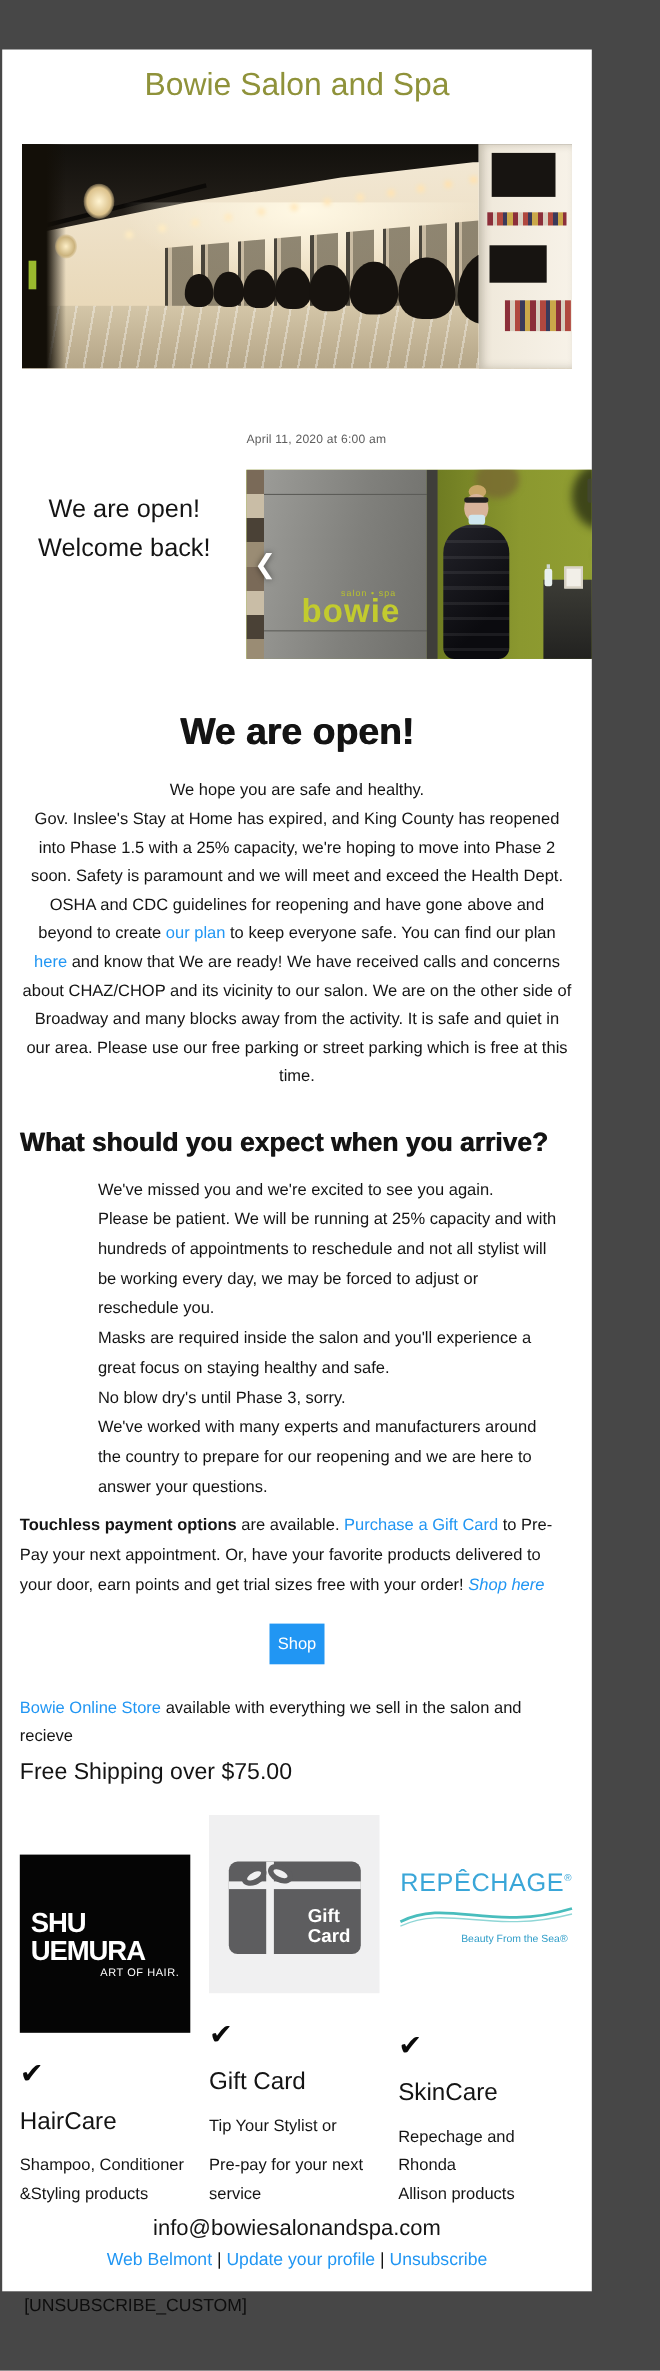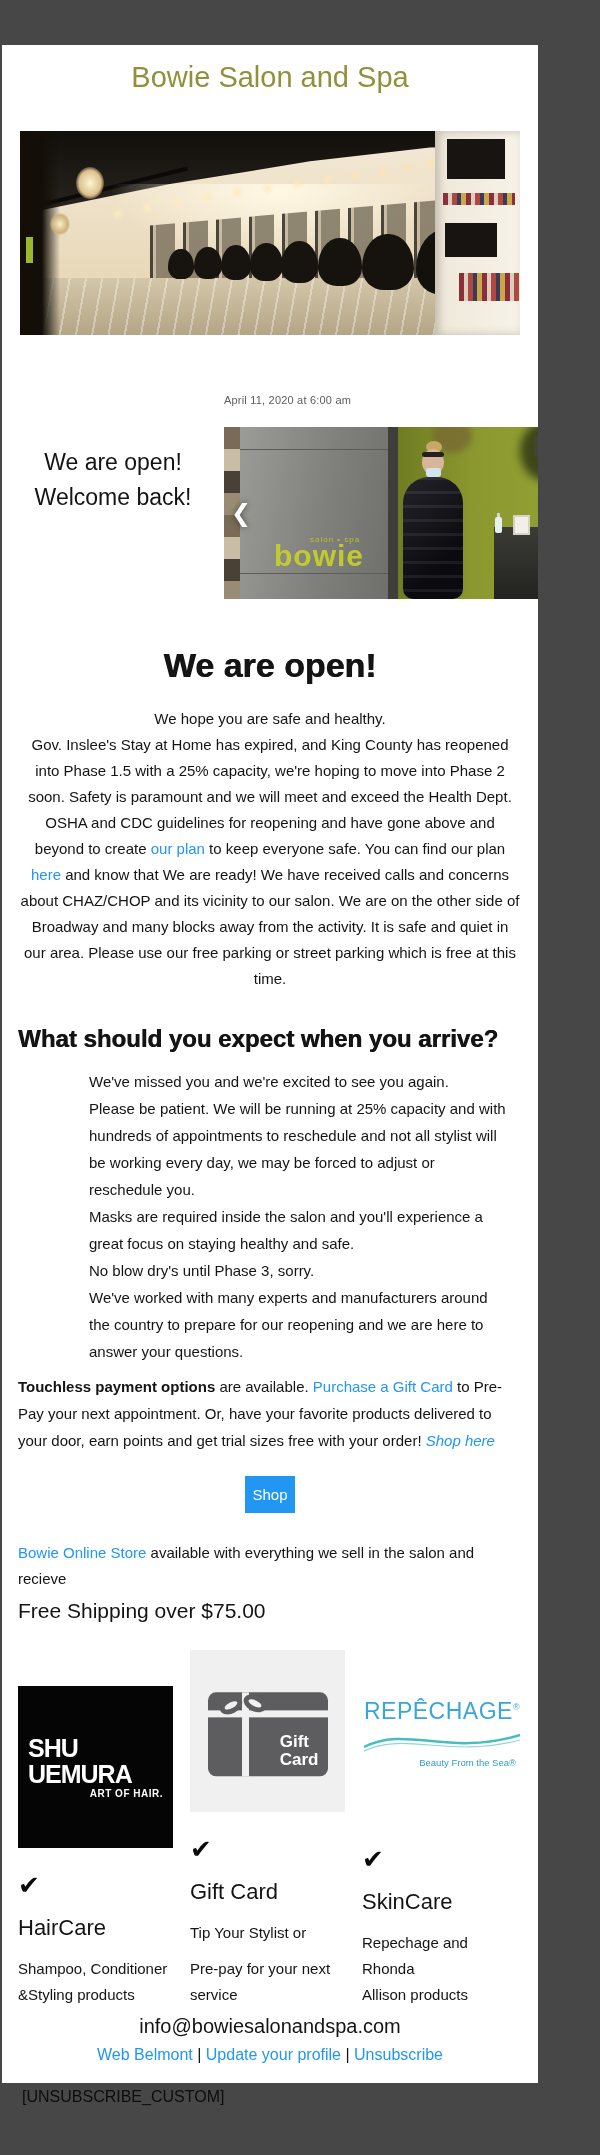--- a/index.html
+++ b/index.html
@@ -82,21 +82,21 @@
               font-family:inherit; font-size:15px; font-weight:400; line-height:37px; text-align:center; cursor:pointer; }
   .store-line { margin:27px 16px 0; font-size:15px; line-height:26px; color:#141414; }
   .free-ship { margin:4px 16px 0; font-size:21px; line-height:30px; color:#141414; }
 
   
   .products { display:flex; gap:17px; margin:24px 16px 0; align-items:flex-end; }
   .col { flex:1; }
   .imgbox { height:162px; width:100%; position:relative; overflow:hidden; cursor:pointer; }
   .shu { background:#050505; display:flex; flex-direction:column; justify-content:center; padding:0 10px; }
   .shu-main { color:#fff; font-weight:700; font-size:25px; letter-spacing:-1px; line-height:26px; }
-  .shu-sub { color:#fff; font-weight:700; font-size:10px; letter-spacing:.5px; text-align:right; margin-top:1px; }
+  .shu-sub { color:#fff; font-weight:400; font-size:10px; letter-spacing:.5px; text-align:right; margin-top:1px; }
   .gift { background:#f0f0f1; }
   .gcard { position:absolute; left:50%; top:50%; transform:translate(-50%,-46%); width:120px; height:84px; background:#5d5d5f; border-radius:8px; }
   .rib-v { position:absolute; left:34px; top:0; width:7px; height:100%; background:#f0f0f1; }
   .rib-h { position:absolute; left:0; top:18px; width:100%; height:7px; background:#f0f0f1; }
   .bow { position:absolute; left:37px; top:21px; }
   .bow span { position:absolute; width:24px; height:16px; border:5px solid #5d5d5f; border-radius:50%; background:#f0f0f1; }
   .bow-l { left:-26px; top:-16px; transform:rotate(-28deg); }
   .bow-r { left:-2px; top:-18px; transform:rotate(26deg); }
   .gtext { position:absolute; right:9px; bottom:7px; color:#fff; font-weight:700; font-size:17px; line-height:18px; }
   .rep { background:#fff; padding-top:38px; text-align:center; }

